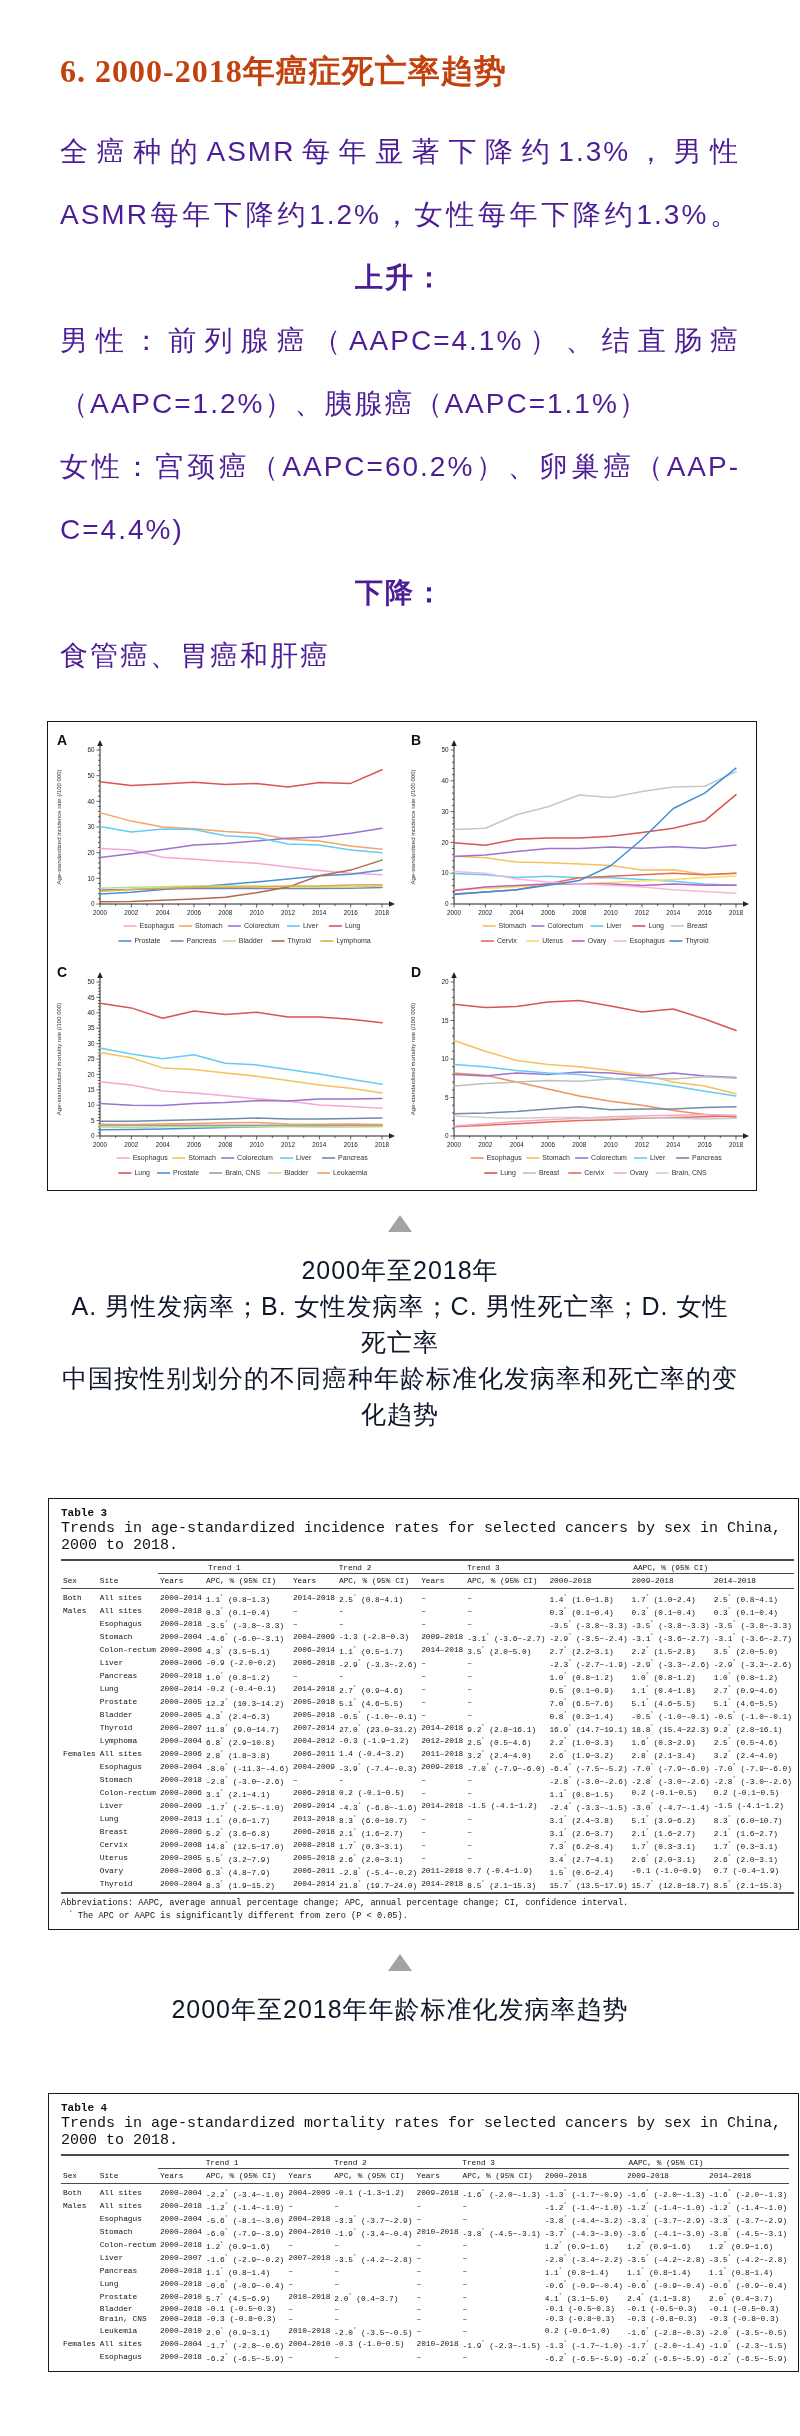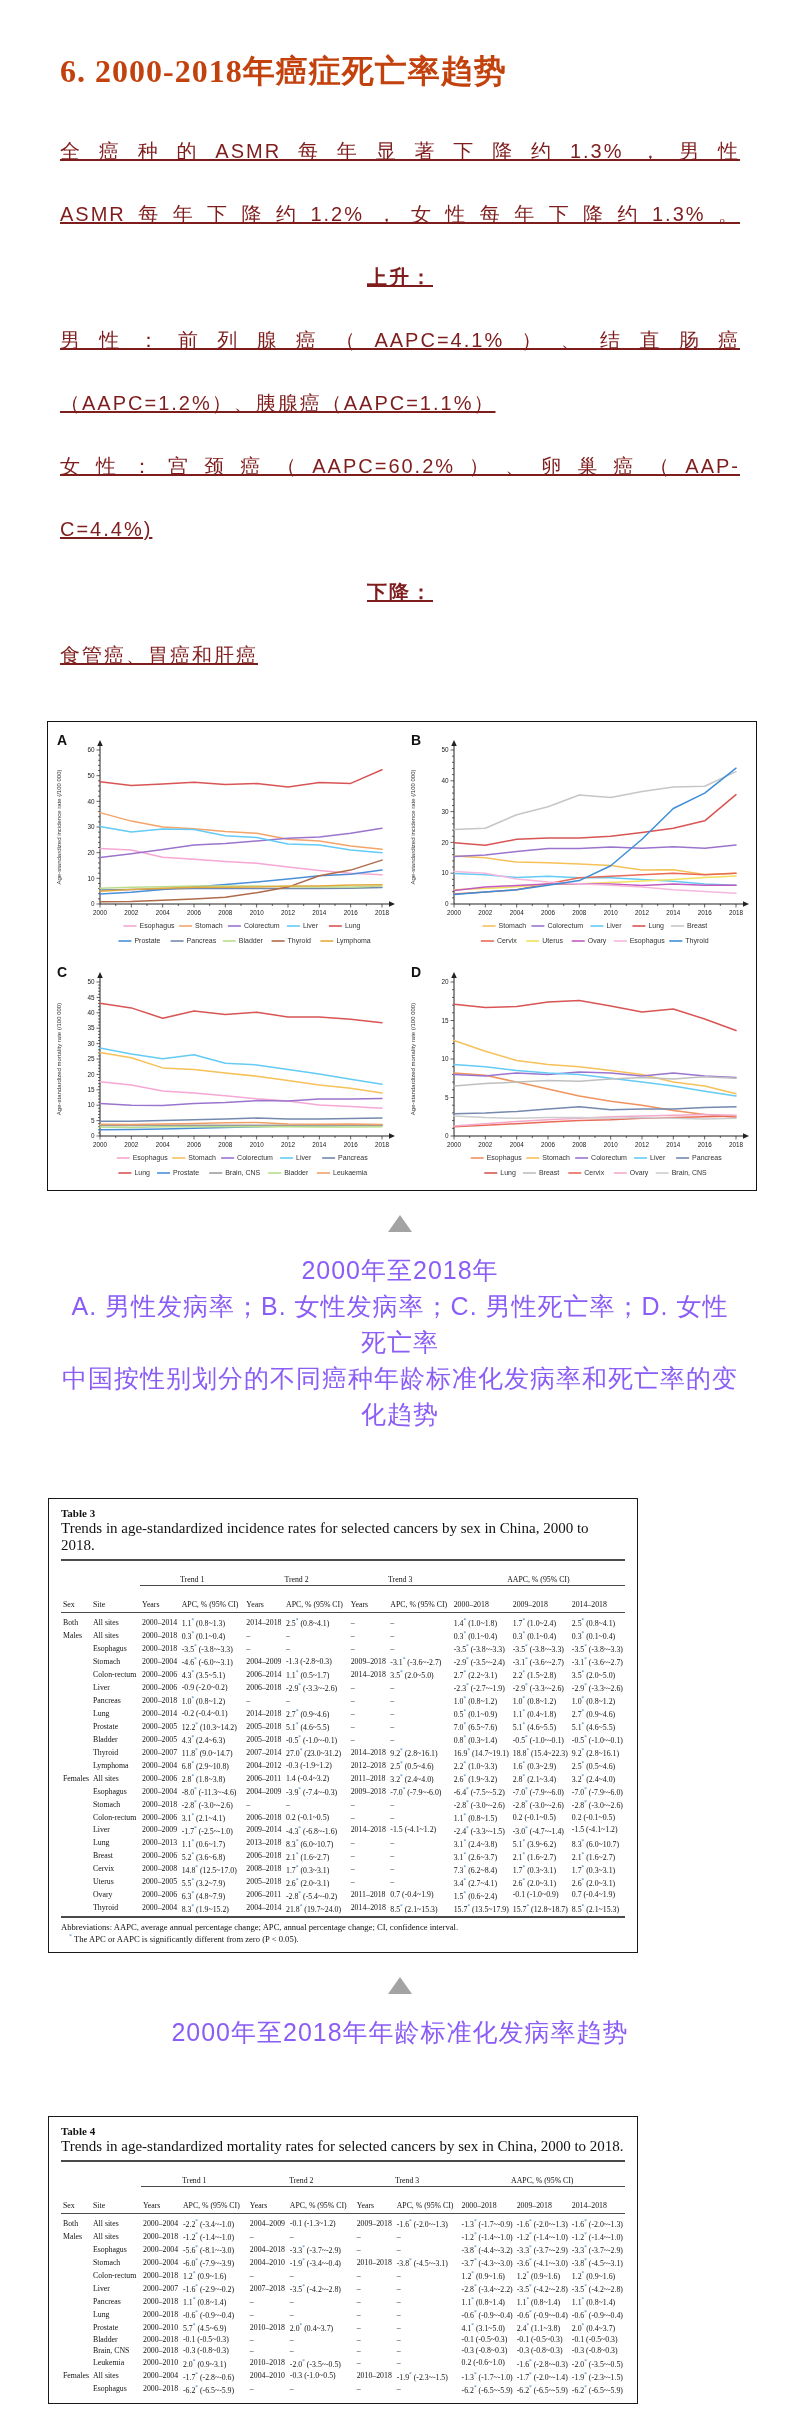--- a/index.html
+++ b/index.html
@@ -9,53 +9,53 @@
     font-family:"Liberation Sans", sans-serif; color:#252525;
   }
   .page { padding:50px 60px 0 60px; }
 
   .doc-title {
     font-family:"Liberation Serif", serif;
     font-size:32px; font-weight:700; color:#c2410c;
     margin:0 0 26px 0; letter-spacing:1px;
   }
   .body-text p {
-    font-size:20px; line-height:63px; margin:0; color:#7f1d1d;
-    letter-spacing:2px; white-space:nowrap;text-decoration:underline;
+    font-size:28px; line-height:63px; margin:0; color:#4c1d95;
+    letter-spacing:2px; white-space:nowrap;
   }
   .body-text p.fill { white-space:normal; text-align:justify; text-align-last:justify; }
   .bold-line { font-weight:700;text-align:center; }
 
   .figure-box {
     margin:34px 0 0 -13px; width:710px; height:470px;
     border:1px solid #141414; background:#fff;
     display:grid; grid-template-columns:354px 354px; justify-content:center;
     padding-top:4px;
   }
   .panel-cell { width:354px; height:229px; }
 
   .caption-block { text-align:center; }
   .tri {
     width:0; height:0; margin:24px auto 20px auto;
     border-left:12px solid transparent; border-right:12px solid transparent;
     border-bottom:17px solid #A3A3A3;
   }
-  .caption-block p { font-size:25px; line-height:36px; color:#8b5cf6; margin:0; letter-spacing:1px; }
+  .caption-block p { font-size:25px; line-height:36px; color:#0f172a; margin:0; letter-spacing:1px; }
 
   .table-box {
     border:1px solid #1a1a1a; background:#fff;
-    margin:66px 0 0 -12px; width:590px;
+    margin:66px 0 0 -12px; width:751px;
     padding:6px 12px 8px 12px;
-    font-family:Liberation Serif, serif; color:#111;
+    font-family:Liberation Mono, monospace; color:#111;
   }
   .tbl-label { font-size:11px; font-weight:700; margin:2px 0 0 0; }
   .tbl-desc  { font-size:15px; margin:1px 0 5px 0; }
   table.data { width:100%; border-collapse:collapse; font-size:7.8px; border-top:2px solid #4a4a4a; }
   table.data th, table.data td { padding:1.2px 2px; text-align:left; font-weight:400; white-space:nowrap; }
-  table.data thead th { vertical-align:bottom; padding-top:14px; }
+  table.data thead th { vertical-align:bottom; padding-top:3px; }
   table.data thead th.grp { text-align:center; border-bottom:1px solid #4a4a4a; }
   table.data thead tr.sub th, table.data thead th.rsp { border-bottom:1px solid #4a4a4a; padding-bottom:3px; }
   table.data tbody tr:first-child td { padding-top:4px; }
   table.data tbody tr.last td { border-bottom:2px solid #4a4a4a; padding-bottom:3px; }
   sup.star { font-size:70%; color:#3B7DC4; }
   .fn  { font-size:8.6px; margin:4px 0 0 0; }
   .fn2 { font-size:8.6px; margin:1px 0 0 0; padding-left:8px; }
 </style>
 </head>
 <body>

